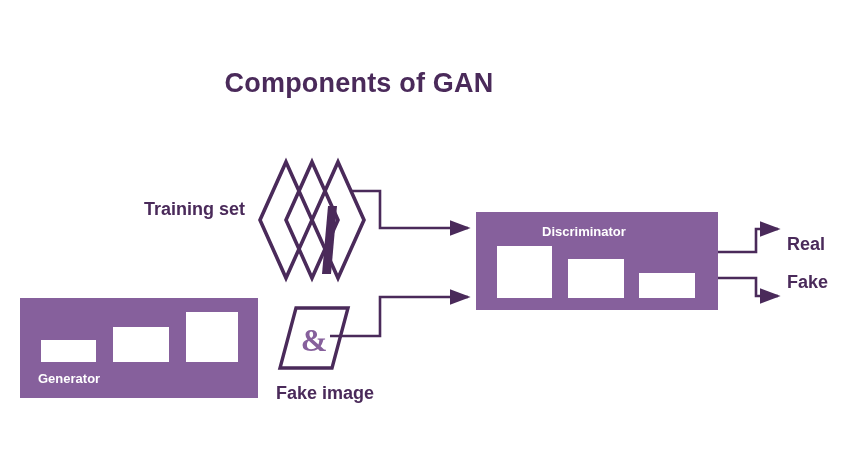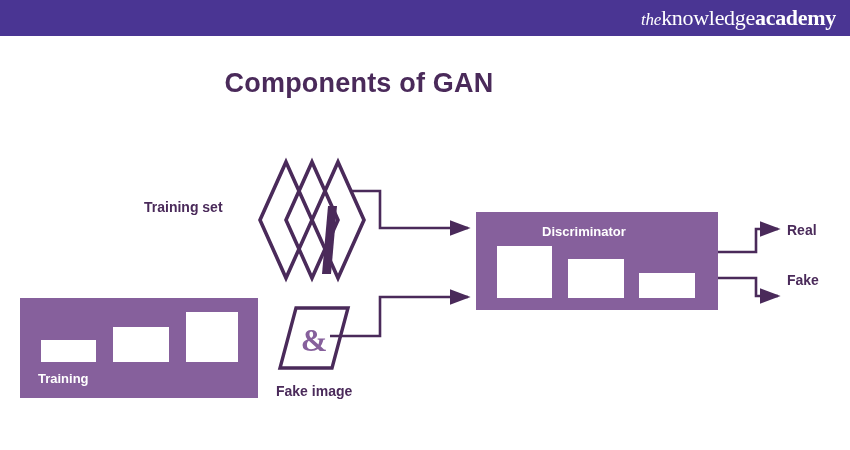--- a/index.html
+++ b/index.html
@@ -70,50 +70,45 @@
     position: absolute;
     left: 0;
     top: 0;
     width: 850px;
     height: 450px;
   }
 
   
   .lbl {
     position: absolute;
-    font-size: 14px;
+    font-size: 18px;
     font-weight: 700;
     color: #4a2a5a;
     white-space: nowrap;
   }
   .lbl-white {
     position: absolute;
     font-size: 13px;
     font-weight: 700;
     color: #ffffff;
     white-space: nowrap;
   }
 
   #label-training-set { left: 144px; top: 199px; }
   #label-fake-image   { left: 276px; top: 383px; }
-  #label-real         { left: 787px; top: 222px; }
+  #label-real         { left: 787px; top: 234px; }
   #label-fake         { left: 787px; top: 272px; }
   #label-generator    { left: 38px;  top: 371px; }
   #label-discriminator{ left: 542px; top: 224px; }
 </style>
 </head>
 <body>
 
 <div id="page">
 
-  <div id="header-bar">
-    <div id="brand-logo">
-      <span class="b-the">the</span><span class="b-knowledge">knowledge</span><span class="b-academy">academy</span>
-    </div>
-  </div>
 
   <div id="page-title">Components of GAN</div>
 
   <svg id="diagram-svg" viewBox="0 0 850 450">
     <defs>
       <marker id="arrowhead" markerWidth="8" markerHeight="8" refX="7" refY="3" orient="auto" markerUnits="strokeWidth">
         <path d="M0,0 L8,3 L0,6 z" fill="#4a2a5a"></path>
       </marker>
     </defs>
 
@@ -154,17 +149,17 @@
   </svg>
 
   <div class="lbl" id="label-training-set">Training set</div>
 
   <div class="lbl" id="label-fake-image">Fake image</div>
 
   <div class="lbl" id="label-real">Real</div>
 
   <div class="lbl" id="label-fake">Fake</div>
 
-  <div class="lbl-white" id="label-generator">Training</div>
+  <div class="lbl-white" id="label-generator">Generator</div>
 
   <div class="lbl-white" id="label-discriminator">Discriminator</div>
 
 </div>
 
 </body></html>

